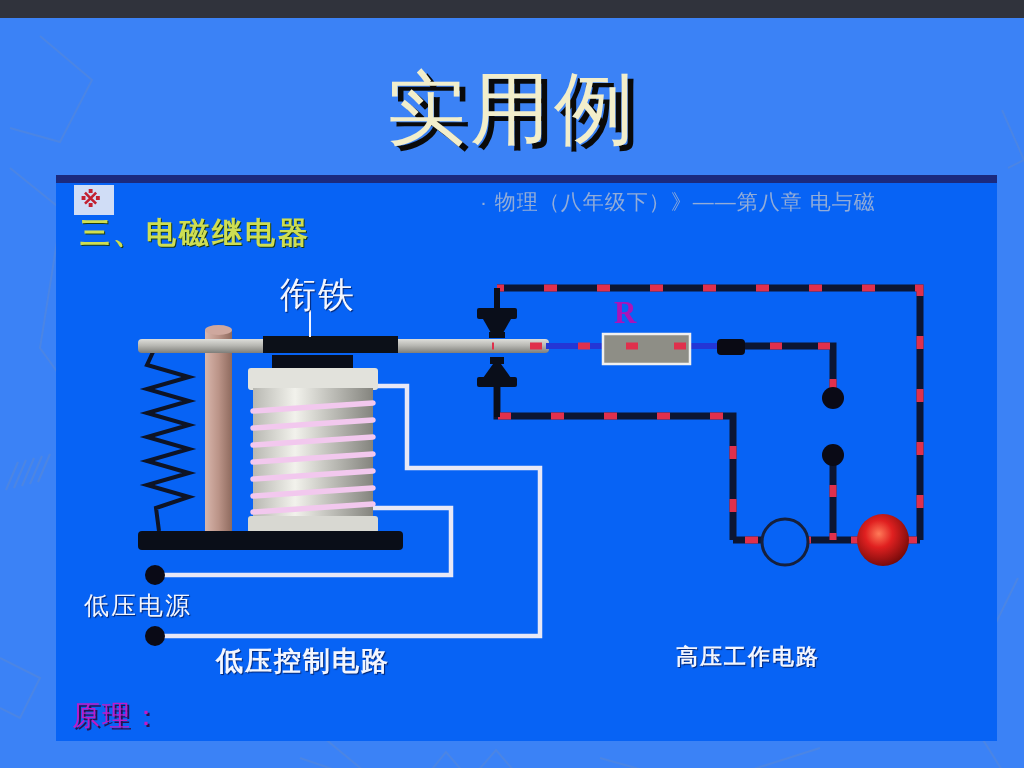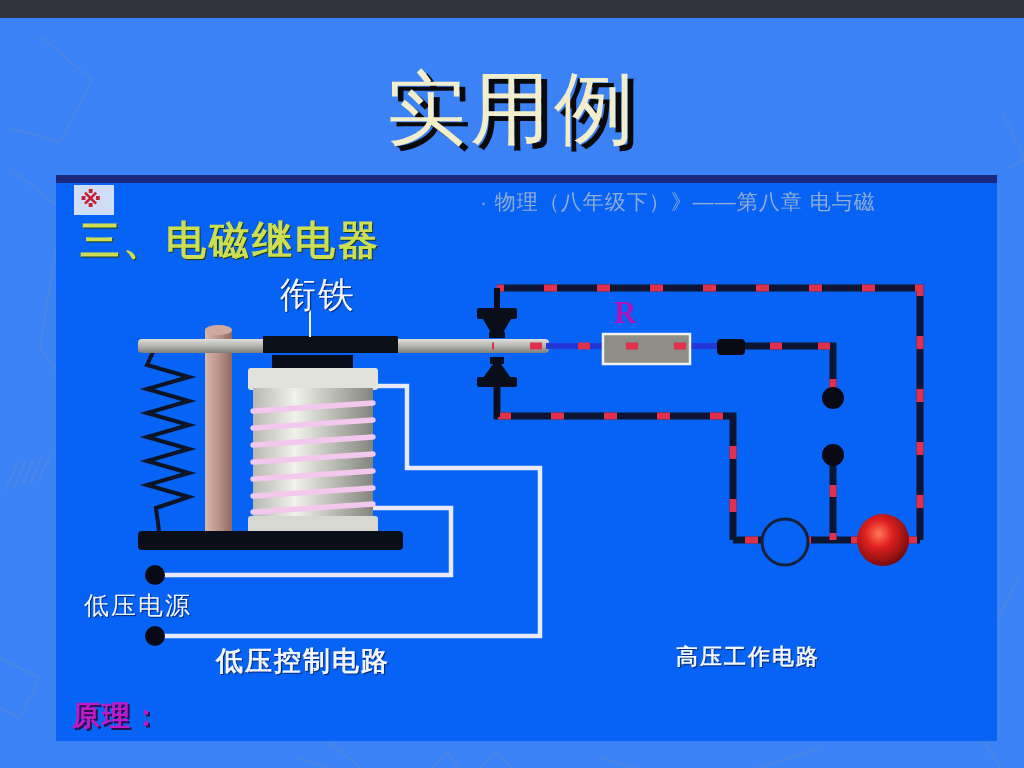--- a/index.html
+++ b/index.html
@@ -10,33 +10,33 @@
     font-family:"Liberation Serif","DejaVu Serif",serif;font-size:80px;font-weight:normal;
     color:#f2eecb;text-shadow:6px 5px 0 #0a0a0a;letter-spacing:4px;}
   .panel{position:absolute;left:56px;top:157px;width:941px;height:566px;background:#0763f5;z-index:1;}
   .panel-topstrip{position:absolute;left:0;top:0;width:100%;height:8px;background:#1b2a7e;}
   .watermark{position:absolute;left:18px;top:10px;height:30px;padding:0 10px 0 6px;
     background:rgba(224,230,245,0.93);display:flex;align-items:center;
     font-weight:bold;font-size:22px;color:#10121c;letter-spacing:1px;white-space:nowrap;}
   .watermark .wm-star{color:#c22030;margin-right:2px;}
   .header-suffix{position:absolute;left:424px;top:13px;font-size:21px;color:#92acd8;
     letter-spacing:1px;white-space:nowrap;}
-  .section-title{position:absolute;left:24px;top:38px;font-size:40px;font-weight:bold;
+  .section-title{position:absolute;left:24px;top:38px;font-size:30px;font-weight:bold;
     color:#cede52;text-shadow:1px 1px 0 #1a3a10;letter-spacing:3px;}
   .diagram-svg{position:absolute;left:0;top:0;}
   .dlabel{position:absolute;color:#f2f6ff;font-size:25px;letter-spacing:2px;
     text-shadow:1px 1px 1px rgba(0,0,40,.65);white-space:nowrap;}
   .lbl-armature{left:224px;top:96px;font-size:36px;}
   .lbl-r{left:558px;top:120px;font-size:31px;font-weight:bold;color:#aa14b8;
     font-family:"Liberation Serif","DejaVu Serif",serif;text-shadow:none;}
   .lbl-hv-source{left:704px;top:237px;}
   .lbl-lv-source{left:28px;top:414px;}
   .lbl-lv-circuit{left:160px;top:468px;font-weight:bold;font-size:27px;}
   .lbl-hv-circuit{left:620px;top:467px;font-weight:bold;font-size:22px;}
-  .lbl-principle{left:16px;top:522px;font-weight:bold;font-size:28px;color:#c01ac8;
+  .lbl-principle{left:16px;top:522px;font-weight:normal;font-size:28px;color:#c01ac8;
     text-shadow:2px 2px 0 #2a1050;}
 </style>
 </head>
 <body>
 
 <div class="slide">
 
   <svg class="bg-decor" width="1024" height="768">
     <g stroke="#8b91a0" stroke-width="2" fill="none" opacity="0.20">
       <polyline points="10,150 62,192 40,330 92,402 60,520 122,606 80,700"></polyline>

